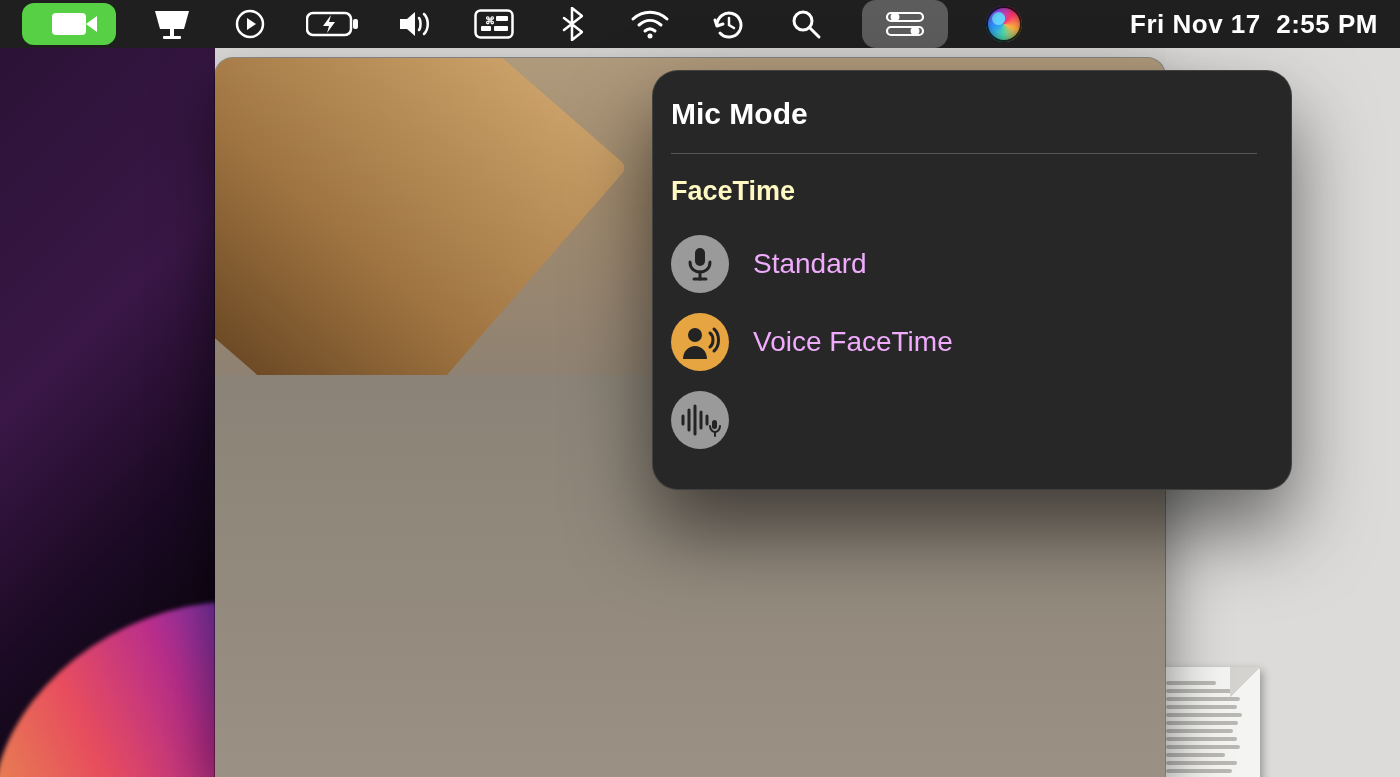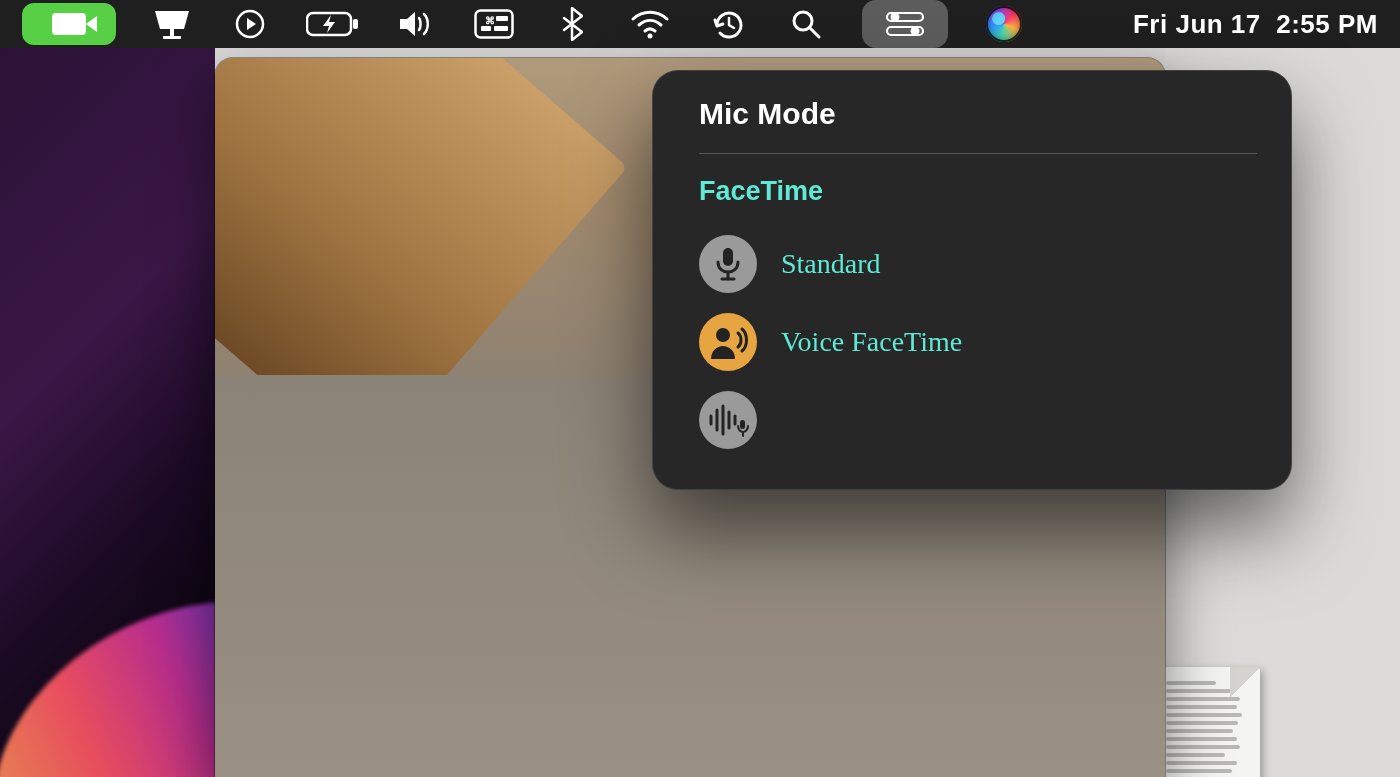--- a/index.html
+++ b/index.html
@@ -148,50 +148,49 @@
   .popover {
     position: absolute;
     top: 70px;
     left: 652px;
     width: 640px;
     background: #272727;
     border: 1px solid rgba(255,255,255,.12);
     border-radius: 26px;
     box-shadow: 0 40px 80px rgba(0,0,0,.55);
     color: #ffffff;
-    padding: 26px 34px 30px 46px;
+    padding: 26px 34px 30px 18px;
   }
   .popover h1 {
     font-size: 30px;
     font-weight: 700;
     margin-bottom: 22px;
   }
   .popover .divider {
     height: 1px;
     background: rgba(255,255,255,.22);
     margin-bottom: 22px;
   }
   .popover .app-label {
-    color: #5eead4;
+    color: #fef9c3;
     font-size: 27px;
     font-weight: 600;
     margin-bottom: 18px;
   }
   .mode-row {
     display: flex;
     align-items: center;
     gap: 24px;
     padding: 10px 0;
     cursor: pointer;
   }
   .mode-row .mode-label {
     font-size: 28px;
     font-weight: 500;
-    color: #5eead4;
-    font-family: Liberation Serif, serif;
+    color: #f0abfc;
   }
   .mode-icon {
     width: 58px; height: 58px;
     border-radius: 50%;
     display: flex; align-items: center; justify-content: center;
     background: #9a9a9a;
   }
   .mode-icon svg { fill: #232323; }
   .mode-icon.selected { background: #e7a541; }
 
@@ -317,21 +316,21 @@
       <circle cx="31" cy="21" r="4.5" fill="#fff"></circle>
     </svg>
   </div>
 
   <div class="menubar-item">
     <div class="siri-swirl"></div>
   </div>
 
   <div class="spacer"></div>
 
-  <div class="menubar-item datetime">Fri Jun 17  2:55 PM</div>
+  <div class="menubar-item datetime">Fri Nov 17  2:55 PM</div>
 </div>
 
 <div class="popover">
   <h1>Mic Mode</h1>
   <div class="divider"></div>
   <div class="app-label">FaceTime</div>
 
   <div class="mode-row">
     <div class="mode-icon">
       <svg width="28" height="36" viewBox="0 0 28 36">

